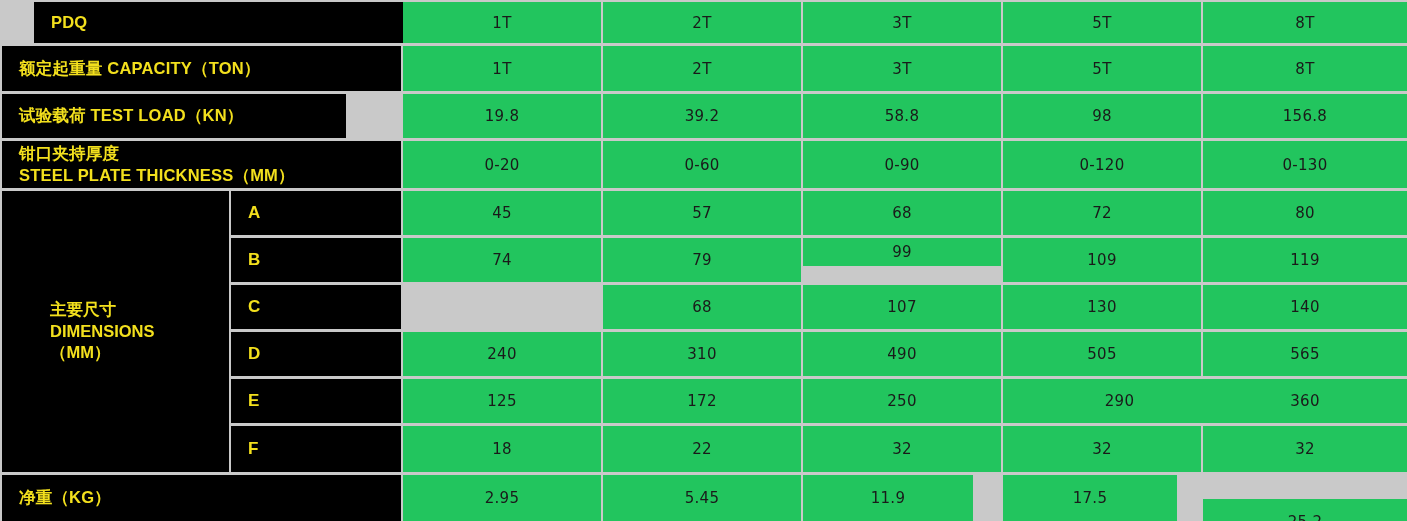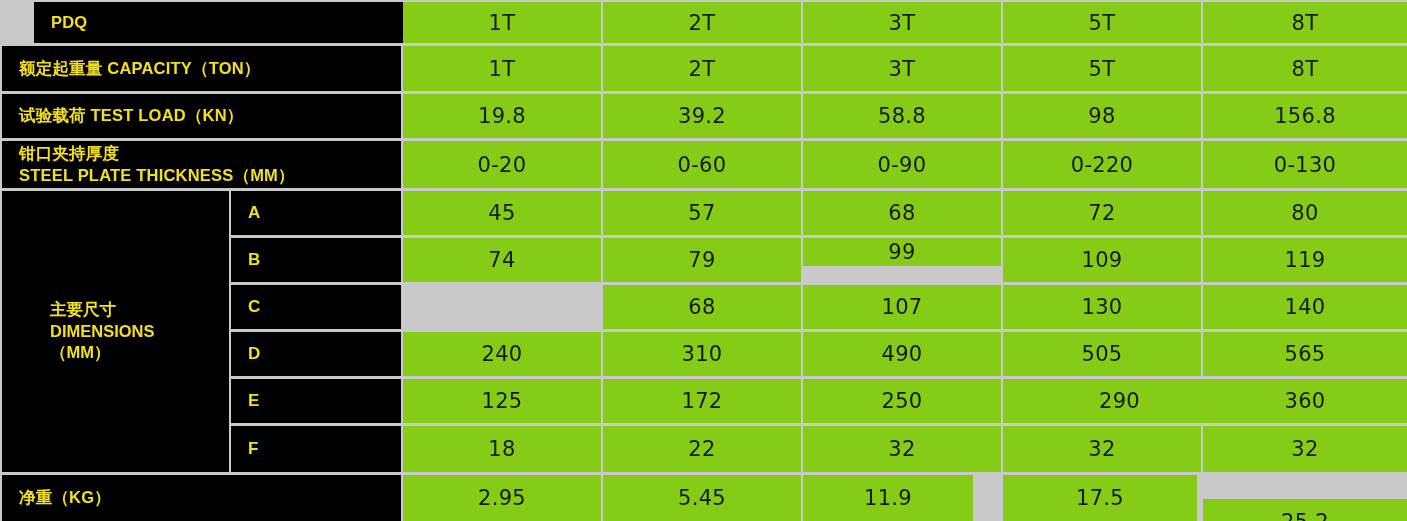--- a/index.html
+++ b/index.html
@@ -64,26 +64,26 @@
     background: #000000;
     color: #f3e01d;
     display: flex;
     align-items: center;
     padding-left: 17px;
     font-size: 17px;
     font-weight: bold;
   }
 
   .data-cell {
-    background: #84cc16;
+    background: #22c55e;
     color: #1a1a1a;
     display: flex;
     align-items: center;
     justify-content: center;
-    font-size: 21px;
+    font-size: 15px;
     font-weight: normal;
     font-family: "DejaVu Sans", sans-serif;
     letter-spacing: 0.3px;
   }
 
   
 </style>
 </head>
 <body>
 
@@ -100,37 +100,37 @@
 
   <div class="cell label-cell" style="left:2px; top:46px; width:399px; height:45px;">
     <span class="txt">额定起重量 CAPACITY（TON）</span>
   </div>
   <div class="cell data-cell" style="left:403px; top:46px; width:198px; height:45px;">1T</div>
   <div class="cell data-cell" style="left:603px; top:46px; width:198px; height:45px;">2T</div>
   <div class="cell data-cell" style="left:803px; top:46px; width:198px; height:45px;">3T</div>
   <div class="cell data-cell" style="left:1003px; top:46px; width:198px; height:45px;">5T</div>
   <div class="cell data-cell" style="left:1203px; top:46px; width:204px; height:45px;">8T</div>
 
-  <div class="cell label-cell" style="left:2px; top:94px; width:399px; height:44px;">
+  <div class="cell label-cell" style="left:2px; top:94px; width:344px; height:44px;">
     <span class="txt">试验载荷 TEST LOAD（KN）</span>
   </div>
   <div class="cell data-cell" style="left:403px; top:94px; width:198px; height:44px;">19.8</div>
   <div class="cell data-cell" style="left:603px; top:94px; width:198px; height:44px;">39.2</div>
   <div class="cell data-cell" style="left:803px; top:94px; width:198px; height:44px;">58.8</div>
   <div class="cell data-cell" style="left:1003px; top:94px; width:198px; height:44px;">98</div>
   <div class="cell data-cell" style="left:1203px; top:94px; width:204px; height:44px;">156.8</div>
 
   <div class="cell label-cell two-line" style="left:2px; top:141px; width:399px; height:47px;">
     <span class="txt">钳口夹持厚度
 STEEL PLATE THICKNESS（MM）</span>
   </div>
   <div class="cell data-cell" style="left:403px; top:141px; width:198px; height:47px;">0-20</div>
   <div class="cell data-cell" style="left:603px; top:141px; width:198px; height:47px;">0-60</div>
   <div class="cell data-cell" style="left:803px; top:141px; width:198px; height:47px;">0-90</div>
-  <div class="cell data-cell" style="left:1003px; top:141px; width:198px; height:47px;">0-220</div>
+  <div class="cell data-cell" style="left:1003px; top:141px; width:198px; height:47px;">0-120</div>
   <div class="cell data-cell" style="left:1203px; top:141px; width:204px; height:47px;">0-130</div>
 
   <div class="cell dim-group-cell" style="left:2px; top:191px; width:227px; height:281px;padding-left:48px;">
     <span class="txt" style="white-space: pre-line;">主要尺寸
 DIMENSIONS
 （MM）</span>
   </div>
 
   <div class="cell dim-letter-cell" style="left:231px; top:191px; width:170px; height:44px;">A</div>
   <div class="cell data-cell" style="left:403px; top:191px; width:198px; height:44px;">45</div>
@@ -172,16 +172,16 @@
   <div class="cell data-cell" style="left:803px; top:426px; width:198px; height:46px;">32</div>
   <div class="cell data-cell" style="left:1003px; top:426px; width:198px; height:46px;">32</div>
   <div class="cell data-cell" style="left:1203px; top:426px; width:204px; height:46px;">32</div>
 
   <div class="cell label-cell" style="left:2px; top:475px; width:399px; height:46px;">
     <span class="txt">净重（KG）</span>
   </div>
   <div class="cell data-cell" style="left:403px; top:475px; width:198px; height:46px;">2.95</div>
   <div class="cell data-cell" style="left:603px; top:475px; width:198px; height:46px;">5.45</div>
   <div class="cell data-cell" style="left:803px; top:475px; width:170px; height:46px;">11.9</div>
-  <div class="cell data-cell" style="left:1003px; top:475px; width:194px; height:46px;">17.5</div>
+  <div class="cell data-cell" style="left:1003px; top:475px; width:174px; height:46px;">17.5</div>
   <div class="cell data-cell" style="left:1203px; top:475px; width:204px; height:46px;margin-top:24px;">25.2</div>
 
 </div>
 
 </body></html>

